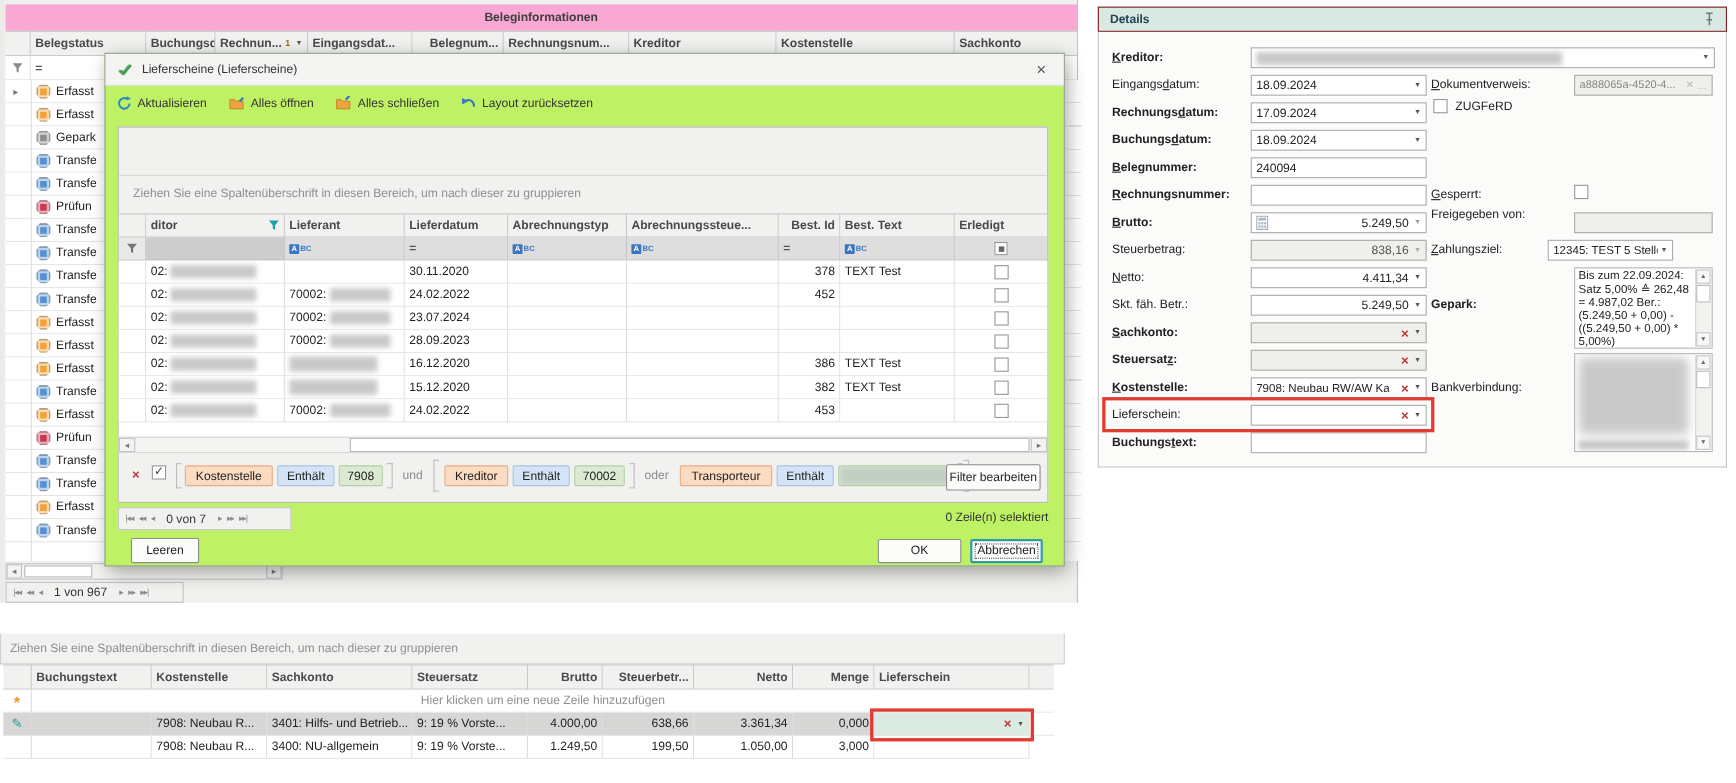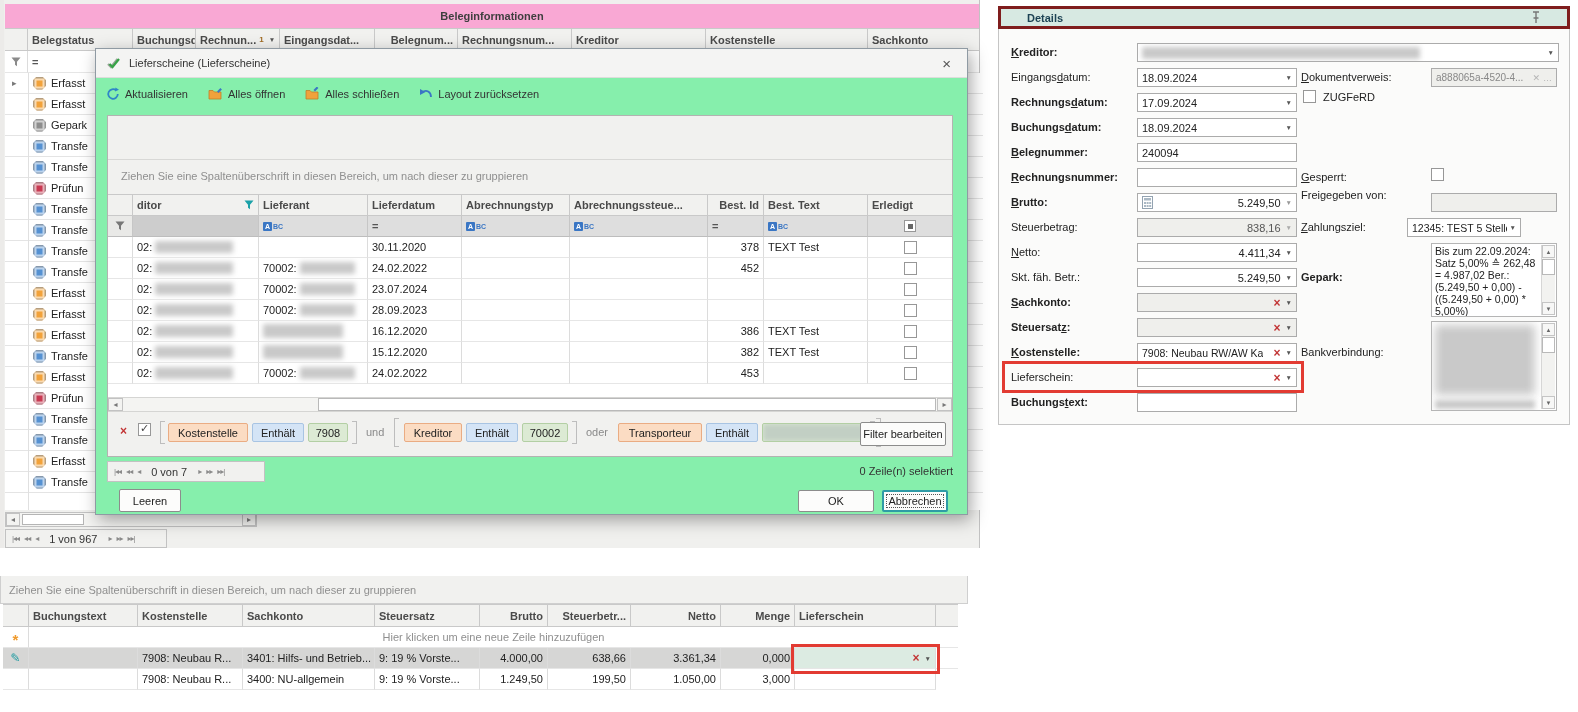--- a/index.html
+++ b/index.html
@@ -59,30 +59,30 @@
   .brk{position:absolute;width:5px;height:23px;border-top:1px solid #bdbdbd;border-bottom:1px solid #bdbdbd}
   .brk.bl{border-left:1px solid #bdbdbd}
   .brk.br{border-right:1px solid #bdbdbd}
 
   .blur{background:#c9c9c9;filter:blur(2.5px);border-radius:1px;flex:none}
   .hint{color:#8f8f8f}
   .abc{font-size:7px;color:#3a76c4;display:inline-flex;align-items:center;font-weight:bold}
   .abc b{display:inline-block;width:9px;height:9px;background:#3a76c4;color:#fff;text-align:center;line-height:9px;border-radius:1px;margin-right:1px;font-size:7px}
   .eq{color:#555;font-weight:bold}
 
-  .greenbar{position:absolute;display:flex;align-items:center;padding:0 26px;font-weight:bold;color:#1d4354;border:3px solid #7f1d1d}
+  .greenbar{position:absolute;display:flex;align-items:center;padding:0 10px;font-weight:bold;color:#1d4354;border:1px solid #7f1d1d}
   .redbox{position:absolute;border:3px solid #e23b32;pointer-events:none;z-index:60}
 
   .vsb{position:absolute;right:1px;top:1px;bottom:1px;width:14px;background:#f2f2f0;border-left:1px solid #d6d6d6}
   .vsb .up,.vsb .dn{position:absolute;left:0;width:13px;height:13px;background:#f7f7f6;border:1px solid #c5c5c5;color:#666;font-size:6px;display:flex;align-items:center;justify-content:center}
   .vsb .up{top:0}.vsb .dn{bottom:0}
   .vsb .th{position:absolute;left:0;top:14px;width:13px;height:16px;background:#fff;border:1px solid #b9b9b9}
 
   .sarrow{position:absolute;display:flex;align-items:center;justify-content:center;background:#f3f3f1;border:1px solid #c2c2c2;color:#777;font-size:8px}
-  #dialog{position:absolute;left:95px;top:48px;width:873px;height:467px;background:#86efac;border:1px solid #8f9aa3;box-shadow:3px 5px 16px rgba(0,0,0,.35);z-index:10}
+  #dialog{position:absolute;left:95px;top:48px;width:873px;height:467px;background:#bef264;border:1px solid #8f9aa3;box-shadow:3px 5px 16px rgba(0,0,0,.35);z-index:10}
   .toolitem{display:flex;align-items:center;gap:5px;color:#333}
 </style>
 </head>
 <body>
 
 <div class="abs" id="main" style="left:0;top:0;width:980px;height:548px;background:#f0f0ee;border-right:1px solid #c2c2c2;border-left:4px solid #eceboa0;border-left:4px solid #ecebe9">
   <div class="abs" style="left:1px;top:4px;width:974px;height:24px;display:flex;align-items:center;justify-content:center;font-weight:bold;color:#3f3f3f;background:#f9a8d4">
     <span>Beleginformationen</span>
   </div>
 

